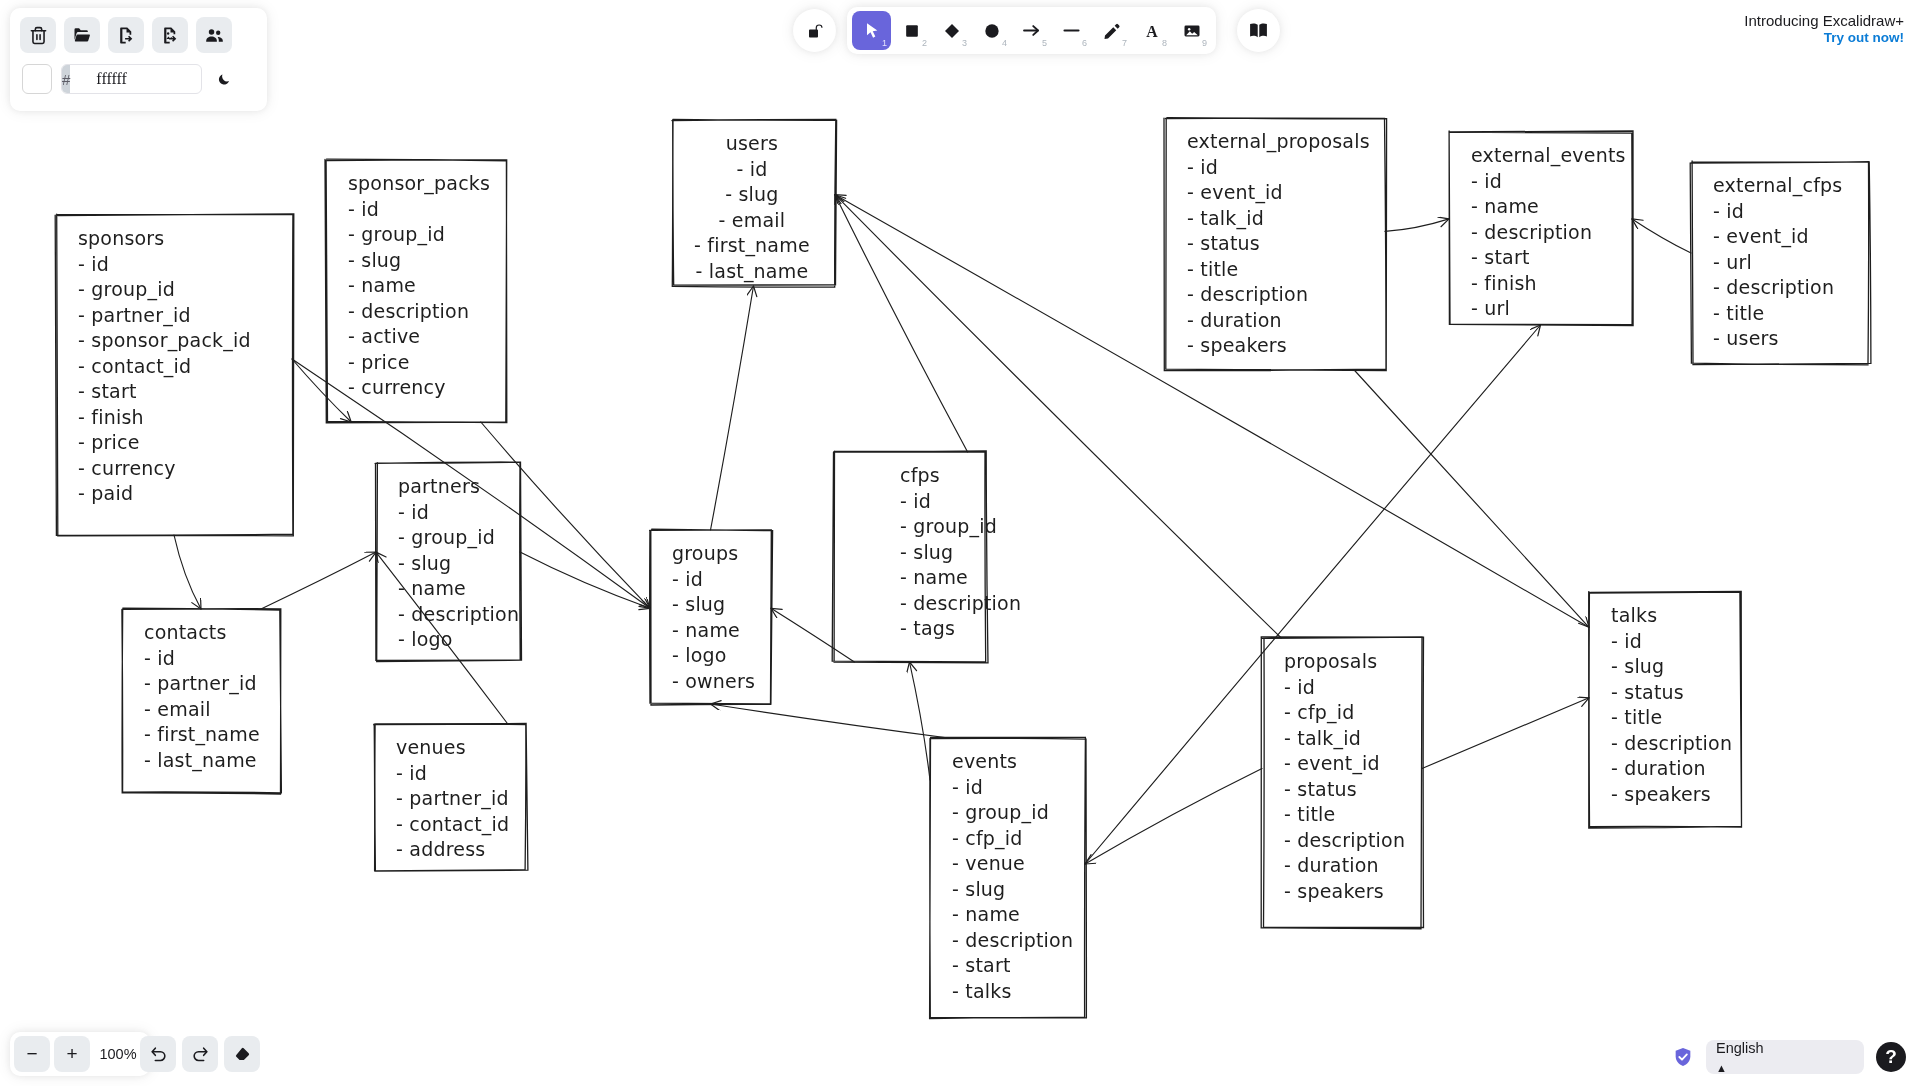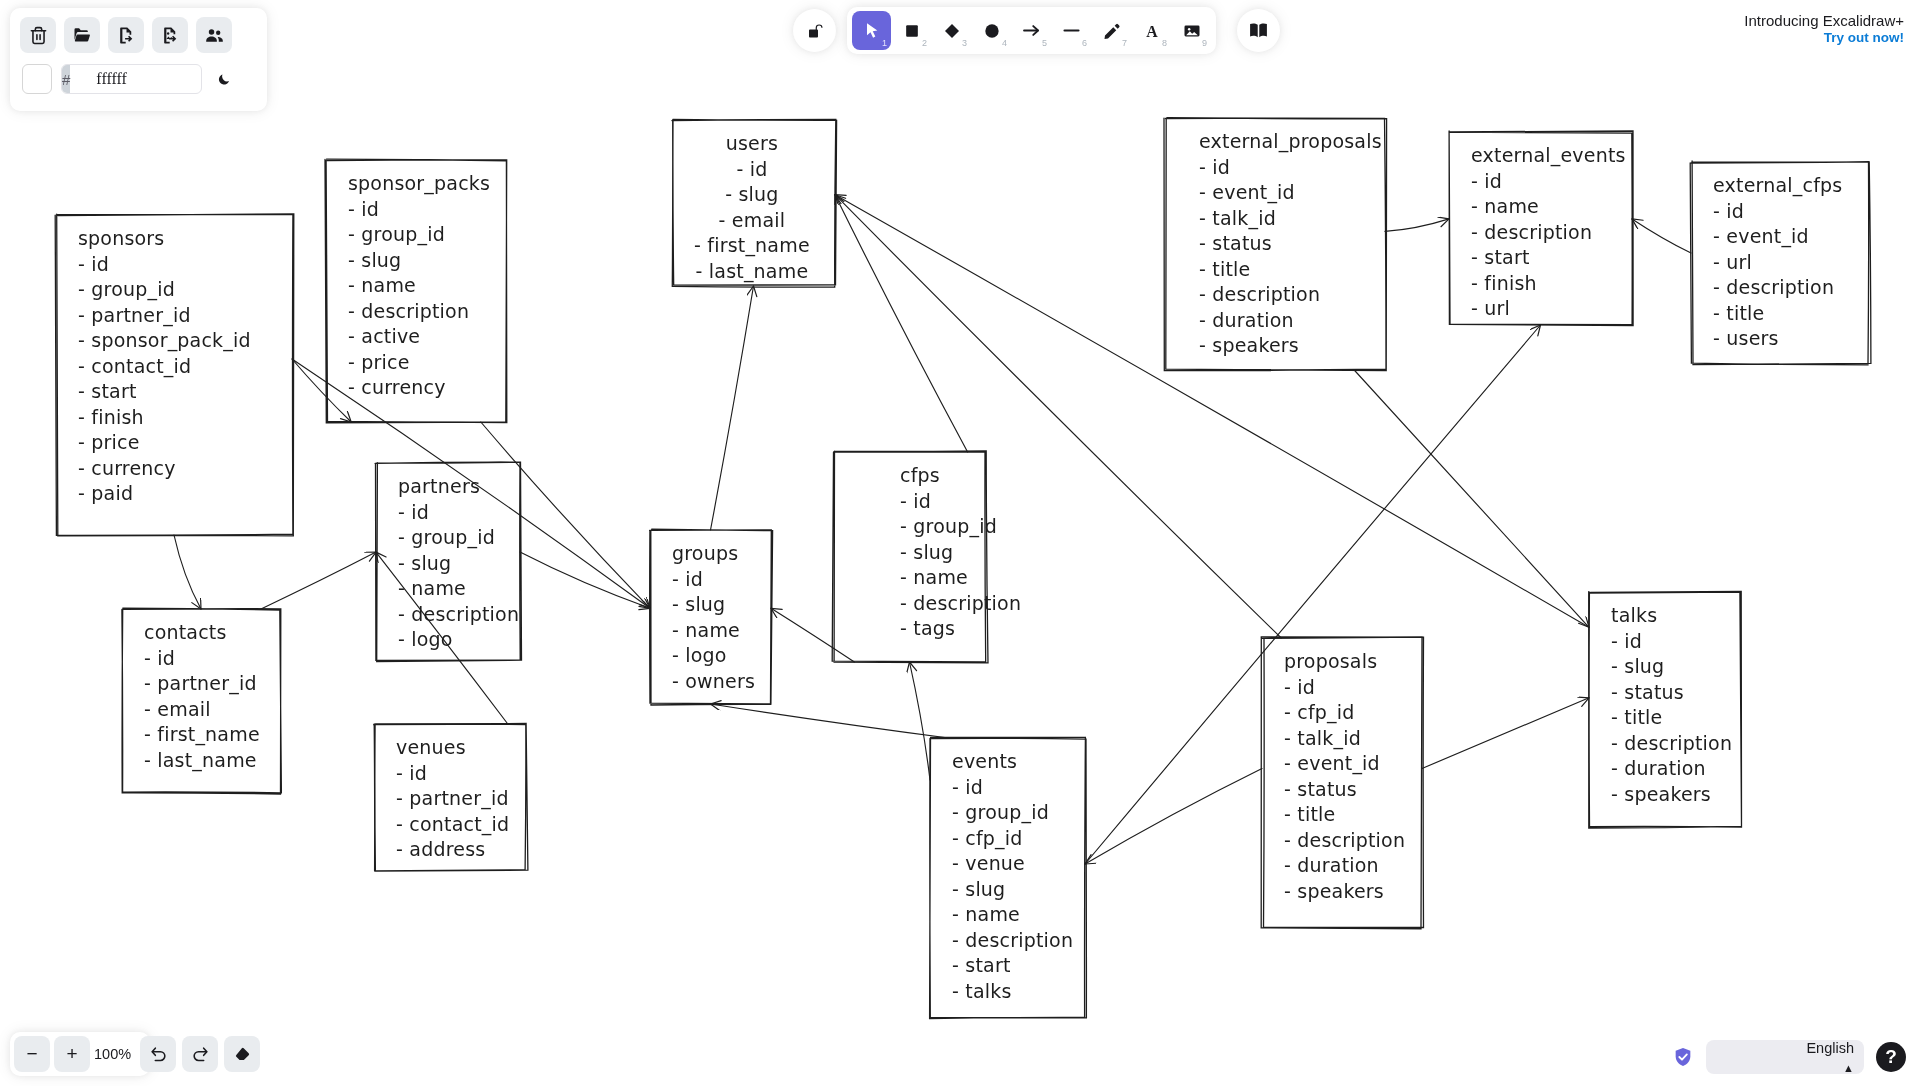--- a/index.html
+++ b/index.html
@@ -182,20 +182,21 @@
   .zbtn {
     width: 36px; height: 36px;
     border-radius: 8px;
     background:#e9ecef;
     display:flex; align-items:center; justify-content:center;
     border:none; cursor:pointer; color:#1b1b1f;
     font-size: 19px;
   }
   #zoom-val {
     min-width: 56px;
+    text-align:center;
     font-size: 14.5px;
     color: #1b1b1f;
     cursor: pointer;
     font-family: "Liberation Sans", sans-serif;
     padding: 0 4px;
   }
   #undo-island {
     position: absolute;
     left: 140px; bottom: 10px;
     height: 44px;
@@ -212,21 +213,21 @@
   #bottom-right {
     position: absolute;
     right: 14px; bottom: 12px;
     display:flex; align-items:center; gap: 12px;
   }
   #lang-select {
     width: 158px; height: 34px;
     border-radius: 8px;
     background: #ececf1;
     border: none;
-    display:flex; align-items:flex-end;
+    display:flex; align-items:flex-start;
     padding: 0 10px;
     font-size: 14.5px;
     color: #1b1b1f;
     cursor:pointer;
     justify-content: space-between;
     font-family: "Liberation Sans", sans-serif;
     flex-direction: column;
   }
   .shield { color: #6965db; display:flex; }
   .help-btn {
@@ -317,21 +318,21 @@
           <span class="f">- currency</span>
         </div>
         <div class="ent" style="left: 694px; top: 131px; text-align: center;">
           <span class="tname">users</span>
           <span class="f">- id</span>
           <span class="f">- slug</span>
           <span class="f">- email</span>
           <span class="f">- first_name</span>
           <span class="f">- last_name</span>
         </div>
-        <div class="ent" style="left: 1187px; top: 129px; margin-left: 12px;">
+        <div class="ent" style="left: 1187px; top: 129px;">
           <span class="tname">external_proposals</span>
           <span class="f">- id</span>
           <span class="f">- event_id</span>
           <span class="f">- talk_id</span>
           <span class="f">- status</span>
           <span class="f">- title</span>
           <span class="f">- description</span>
           <span class="f">- duration</span>
           <span class="f">- speakers</span>
         </div>

